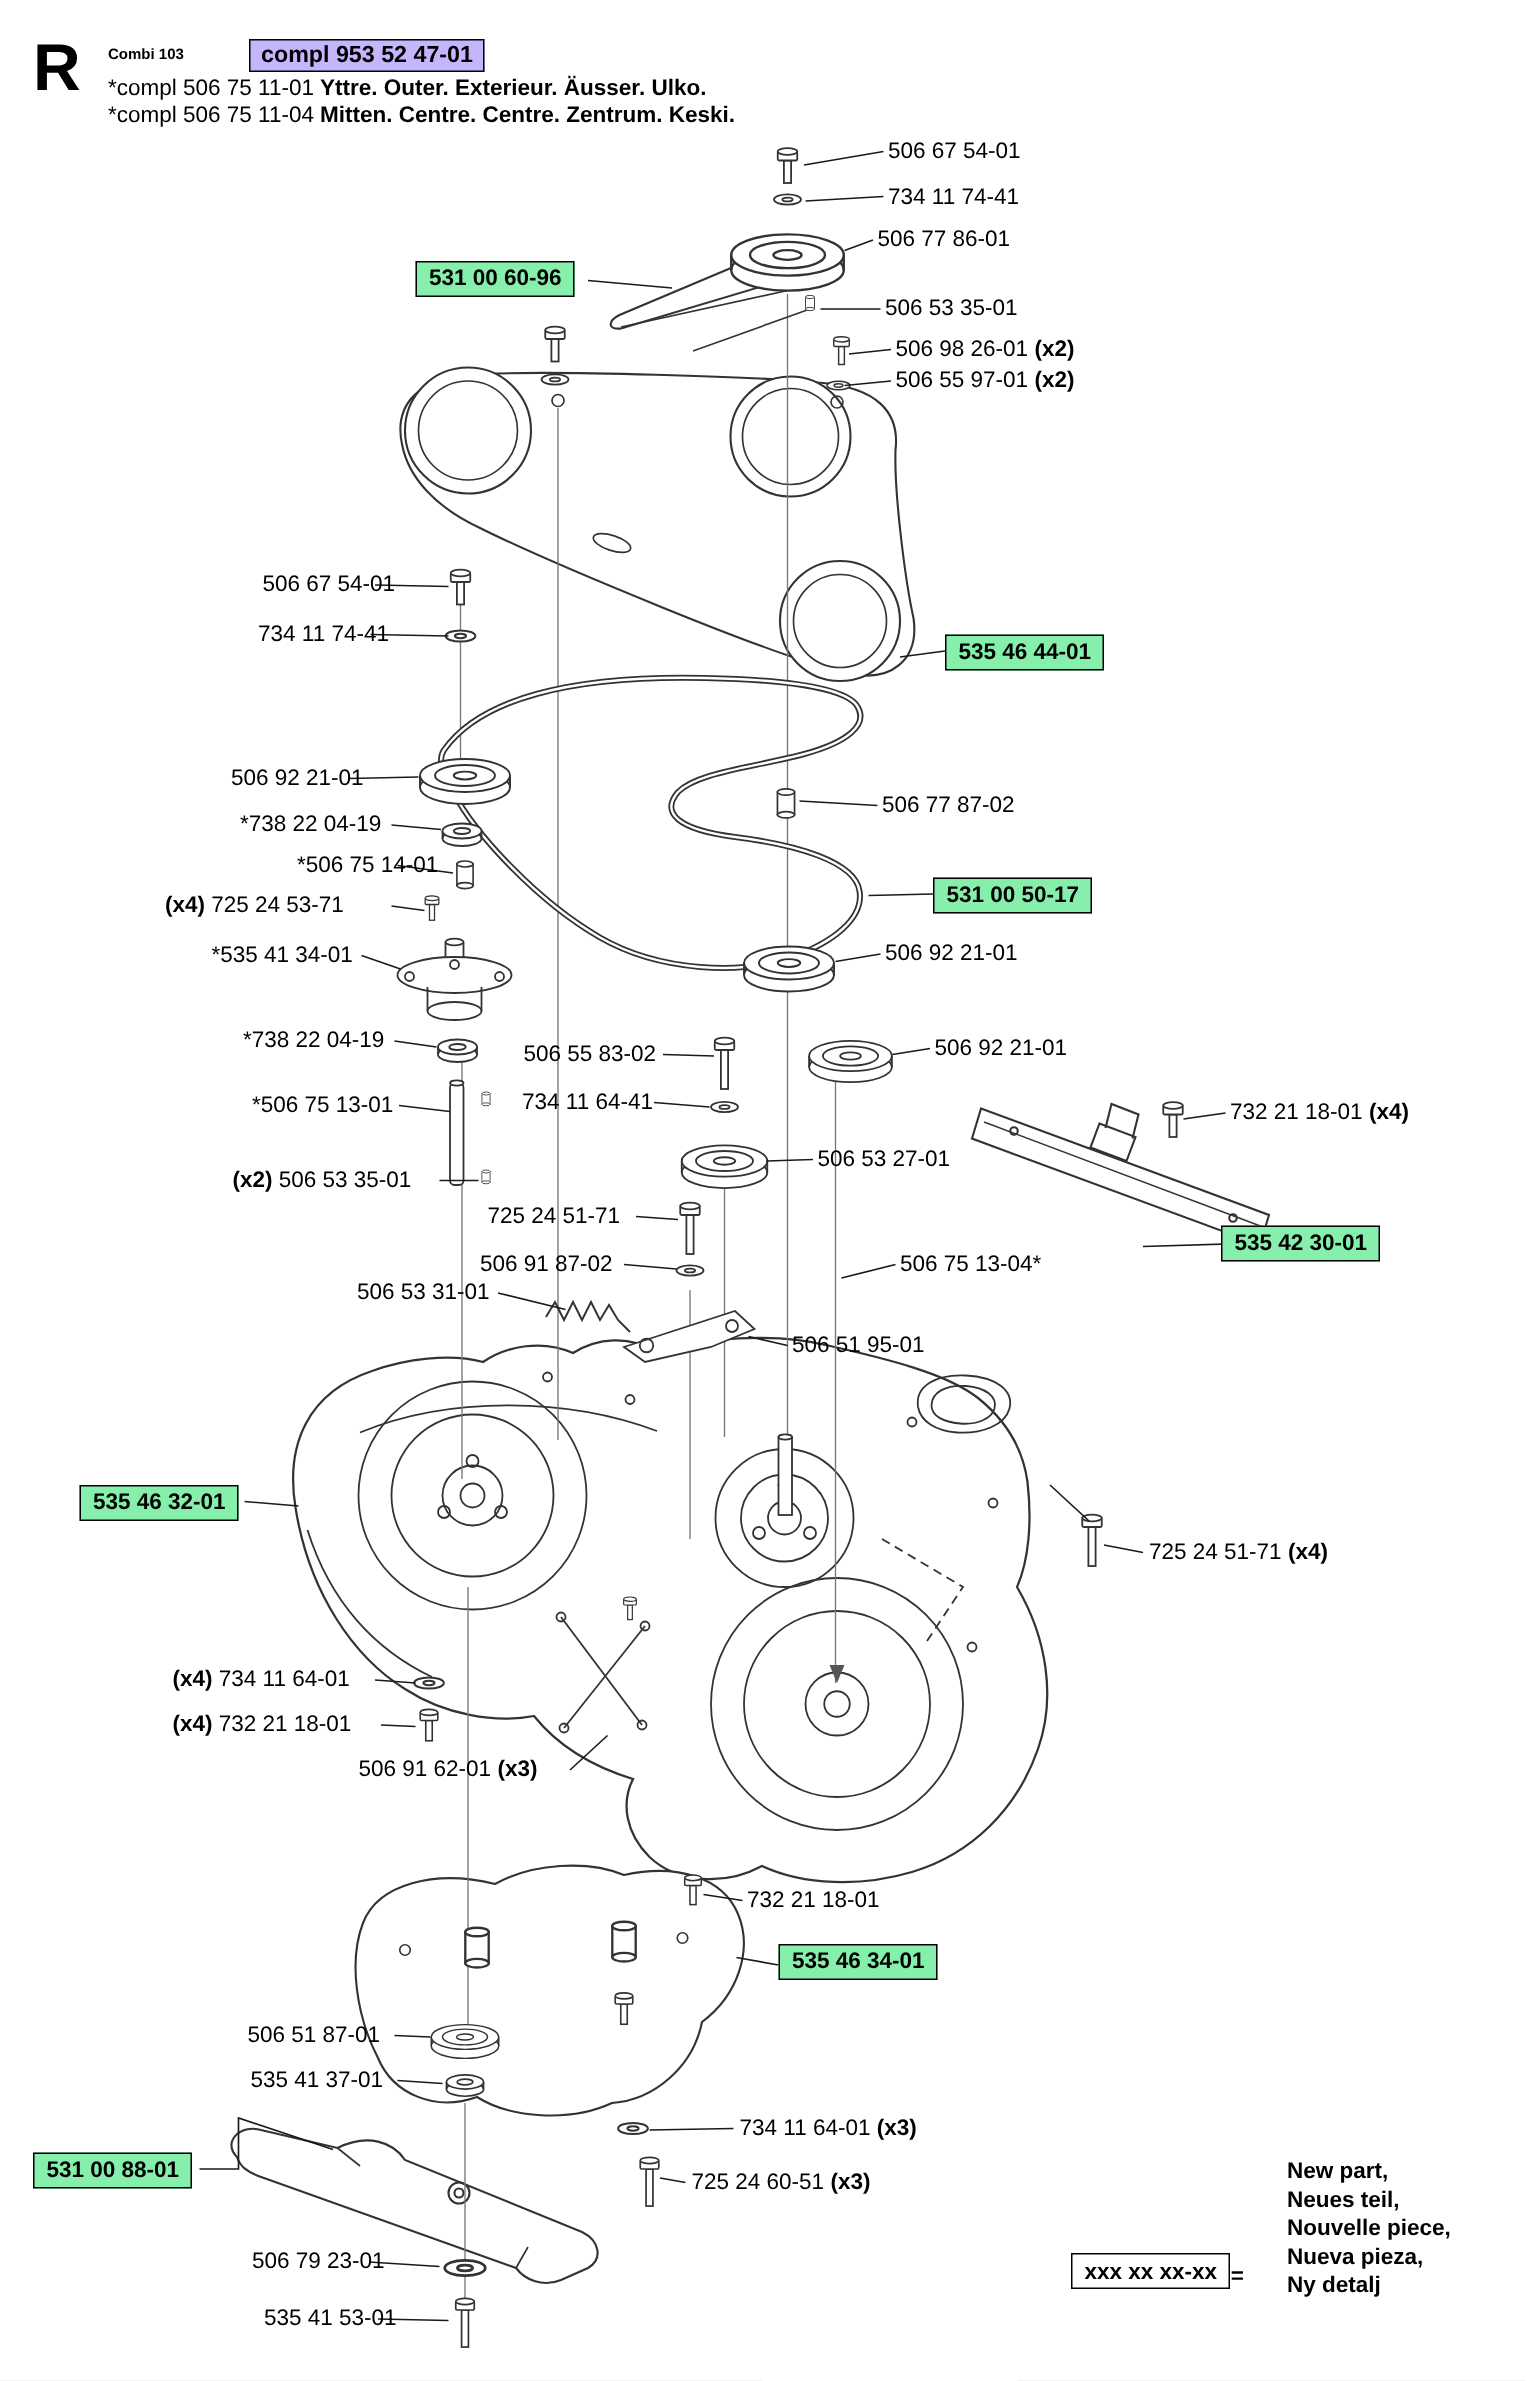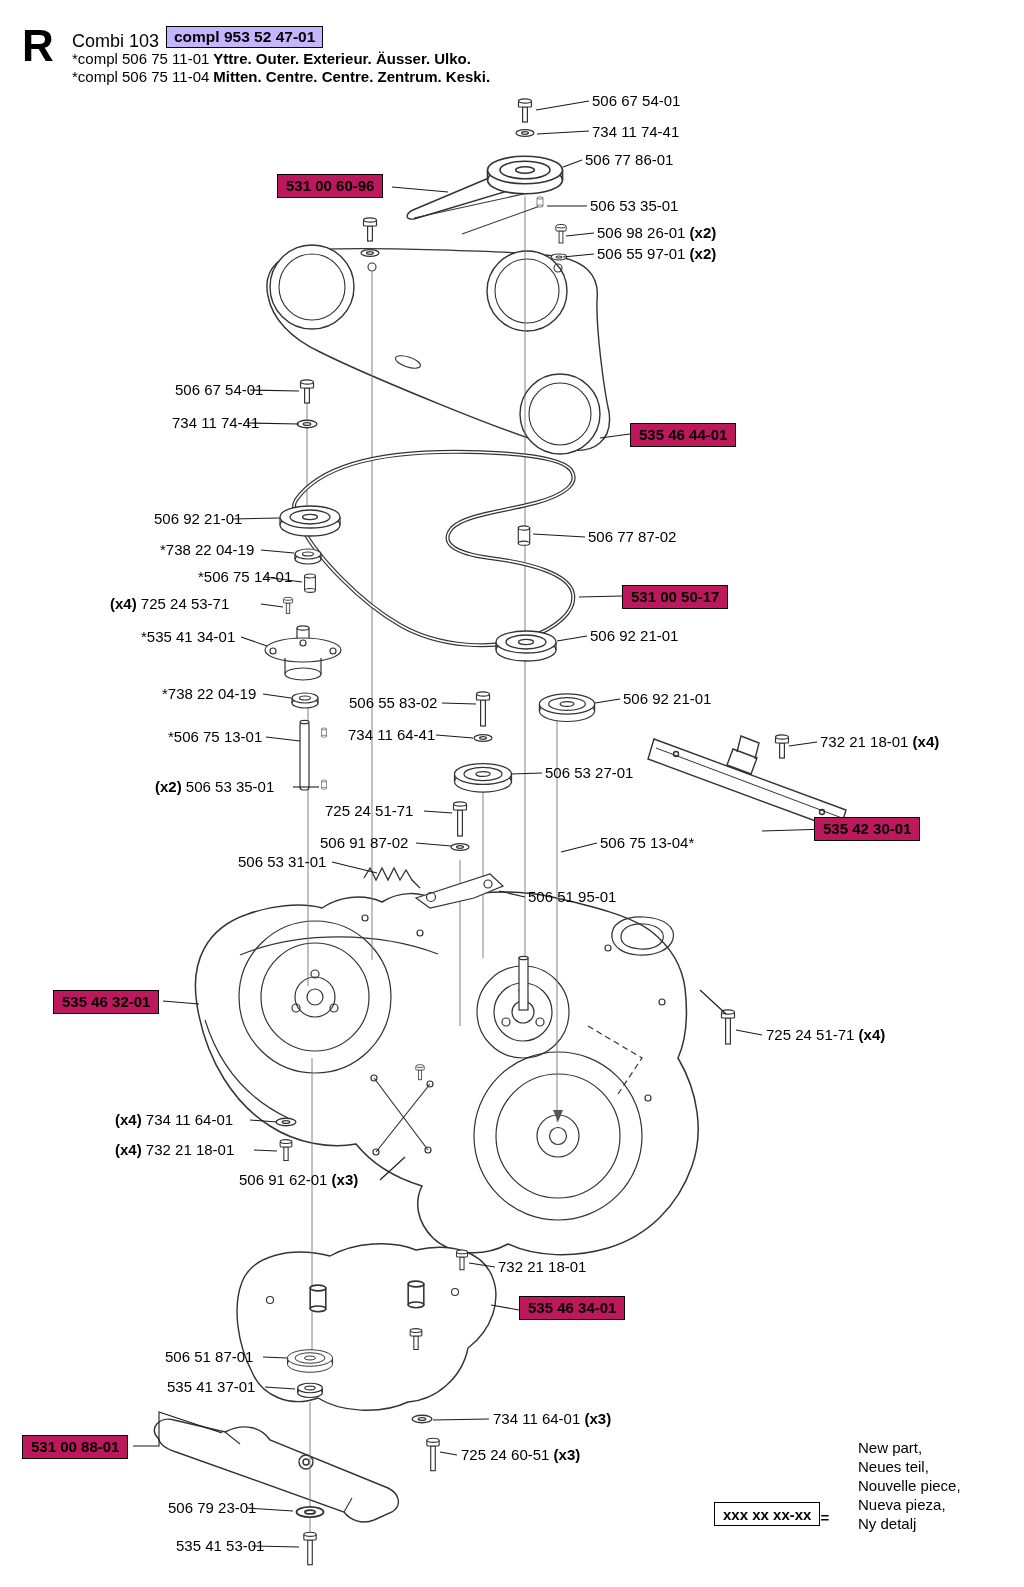--- a/index.html
+++ b/index.html
@@ -1,30 +1,30 @@
 <!DOCTYPE html>
 <html><head>
 <meta charset="utf-8">
 <style>
   *{box-sizing:border-box}
   html,body{margin:0;padding:0;background:#eee}
   .page{position:relative;width:1024px;height:1587px;margin:0 auto;background:#fff;
         font-family:"Liberation Sans",sans-serif;color:#000;overflow:hidden}
   svg.diagram{position:absolute;left:0;top:0}
   .hdr-r{position:absolute;left:22px;top:24px;font-size:44px;font-weight:bold;line-height:1}
-  .hdr-title{position:absolute;left:72px;top:31px;font-size:18px;font-weight:normal;white-space:nowrap}
+  .hdr-title{position:absolute;left:72px;top:31px;font-size:10px;font-weight:bold;white-space:nowrap}
   .hdr-box{position:absolute;left:166px;top:26px;font-size:15.5px;font-weight:bold;
            border:1.7px solid #000;padding:1px 7px;background:#c4b5fd;white-space:nowrap}
   .hdr-sub{position:absolute;left:72px;font-size:15px;white-space:nowrap}
   .hdr-sub .desc{font-weight:bold;margin-left:4px}
   #label-layer{position:absolute;inset:0}
   .part-label{position:absolute;font-size:15px;line-height:1.1;white-space:nowrap}
-  .part-label.boxed{border:1.7px solid #000;padding:2.5px 8px;font-weight:bold;background:#be185d}
+  .part-label.boxed{border:1.7px solid #000;padding:2.5px 8px;font-weight:bold;background:#86efac}
   .part-label .qty{font-weight:bold}
-  .legend{position:absolute;left:858px;top:1438px;font-size:15px;font-weight:normal;line-height:19px}
+  .legend{position:absolute;left:858px;top:1438px;font-size:15px;font-weight:bold;line-height:19px}
   .legend-key{position:absolute;left:714px;top:1502px;display:flex;align-items:flex-end;
               font-size:15px;font-weight:bold}
   .legend-key .ph-box{border:1.7px solid #000;padding:2.5px 8px;background:#fff;white-space:nowrap}
 </style>
 </head>
 <body>
 
 <div class="page">
 
   <svg class="diagram" width="1024" height="1587" viewBox="0 0 1024 1587" xmlns="http://www.w3.org/2000/svg">

